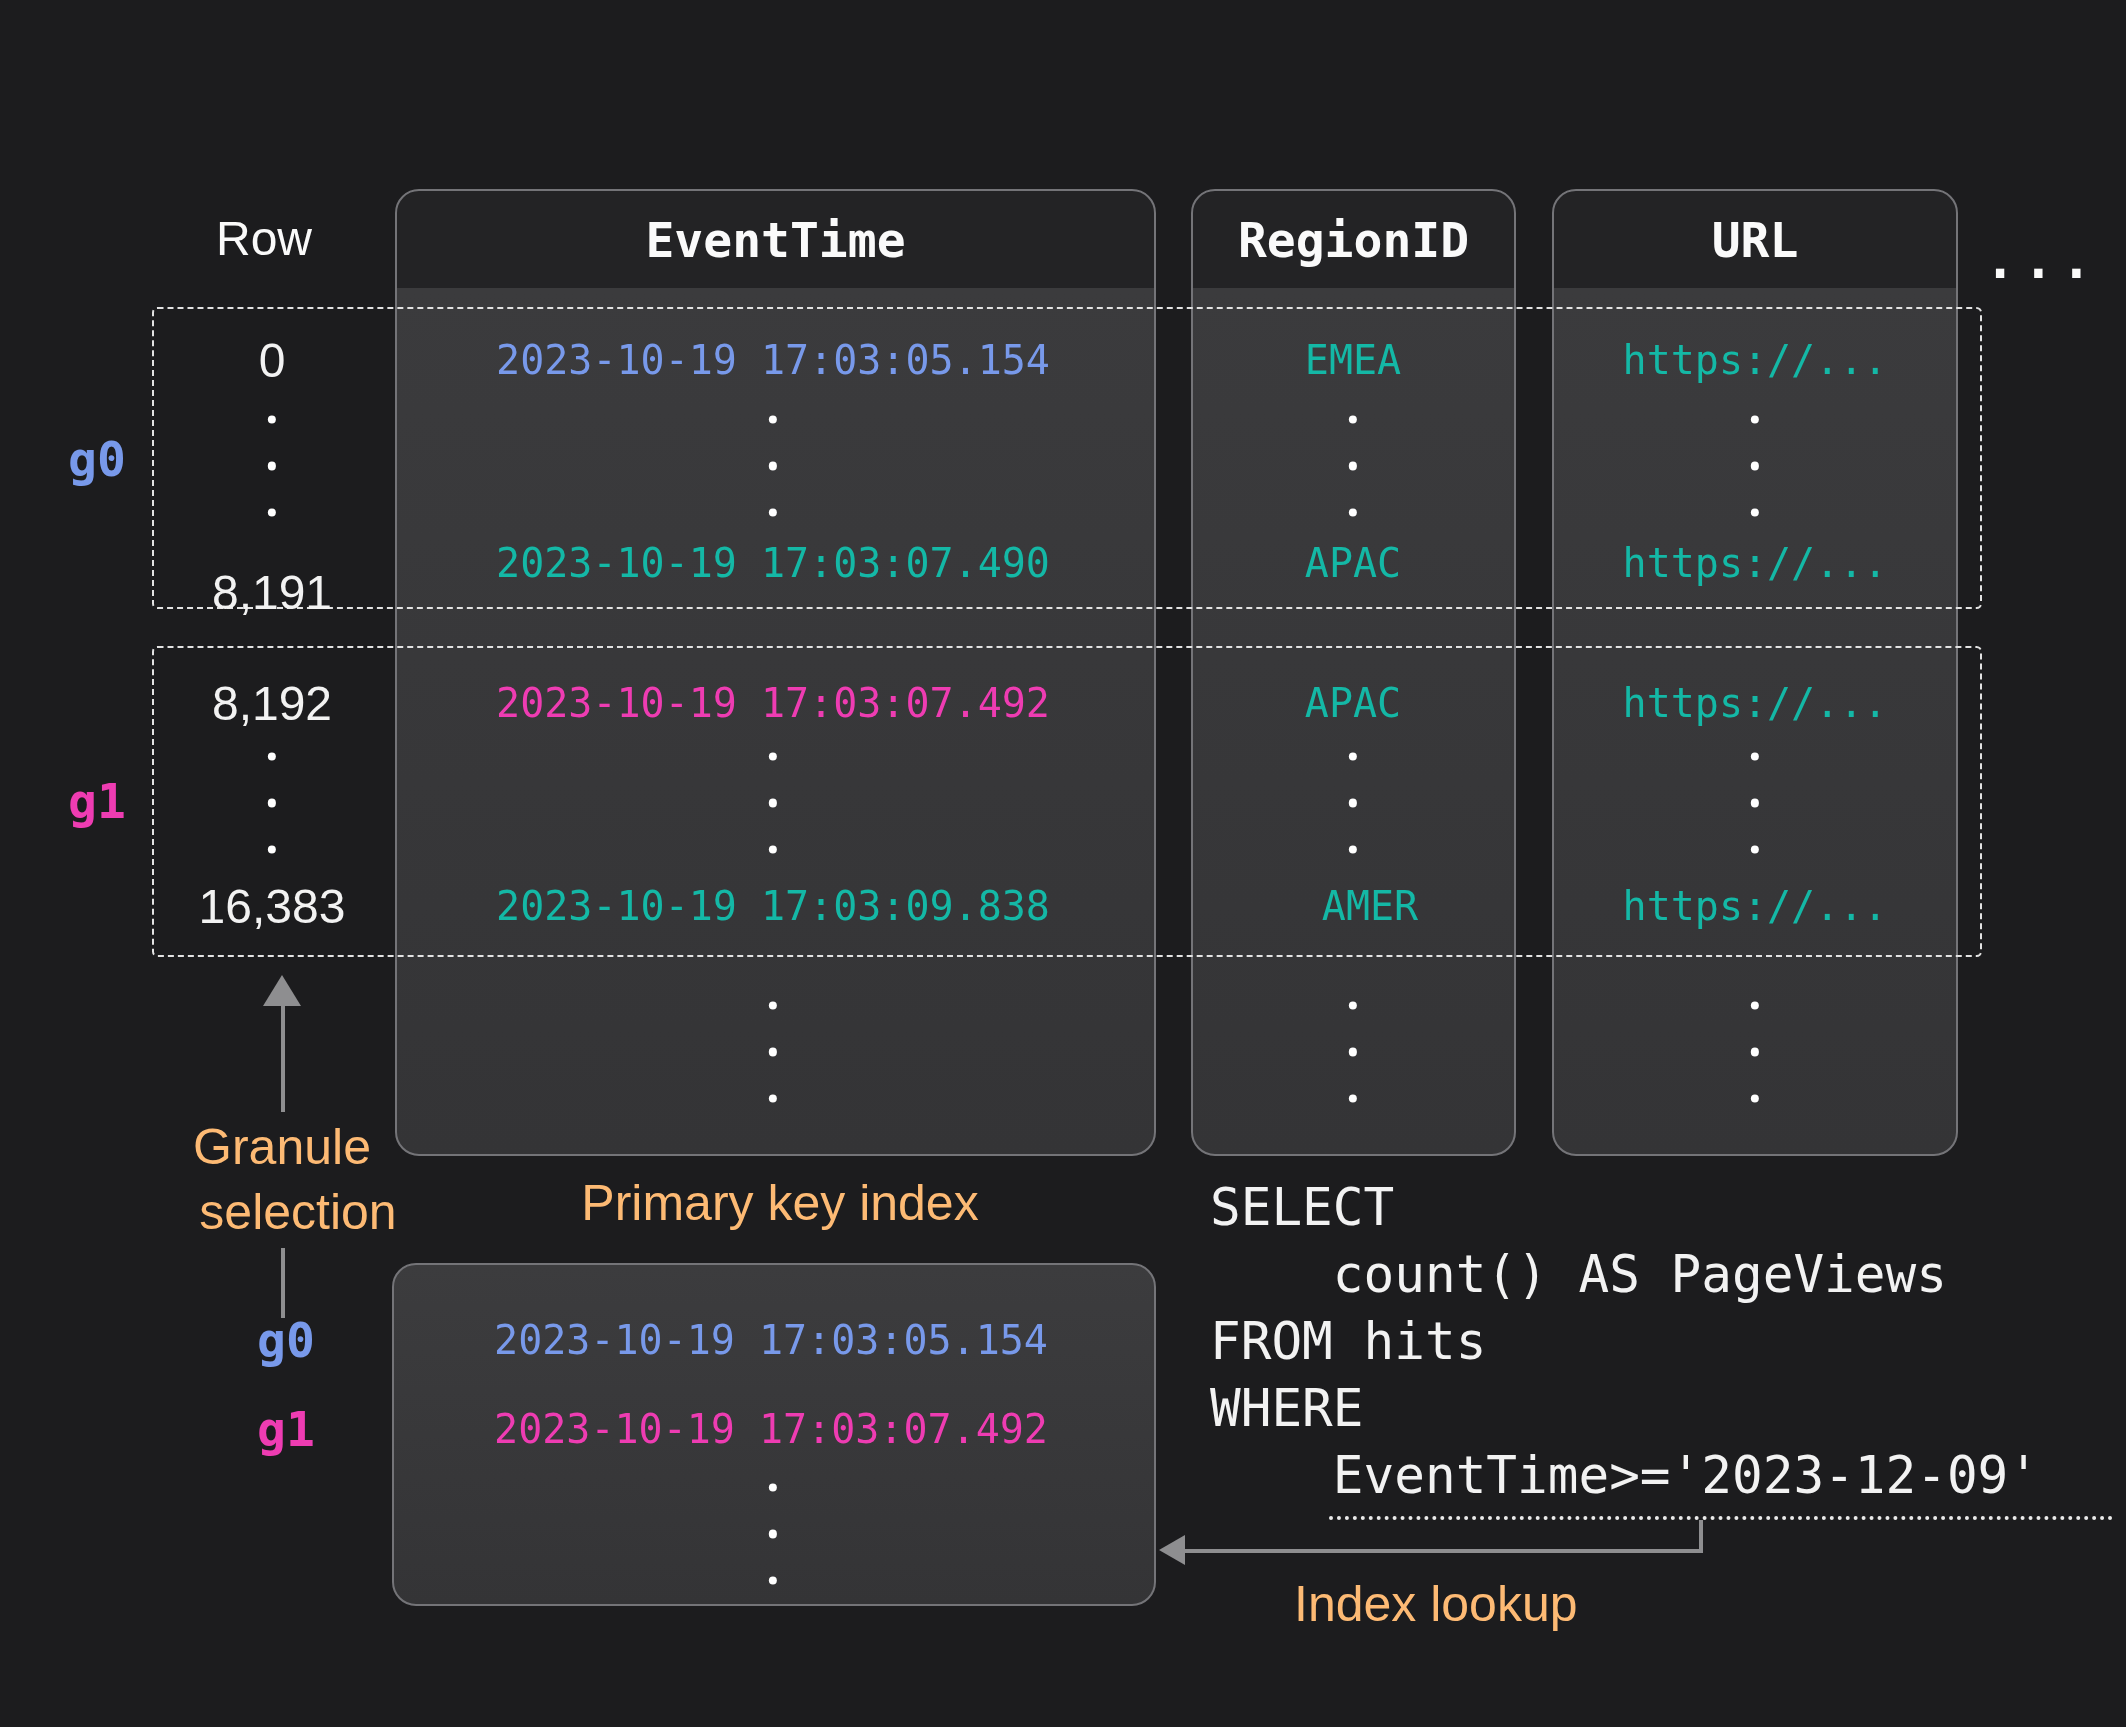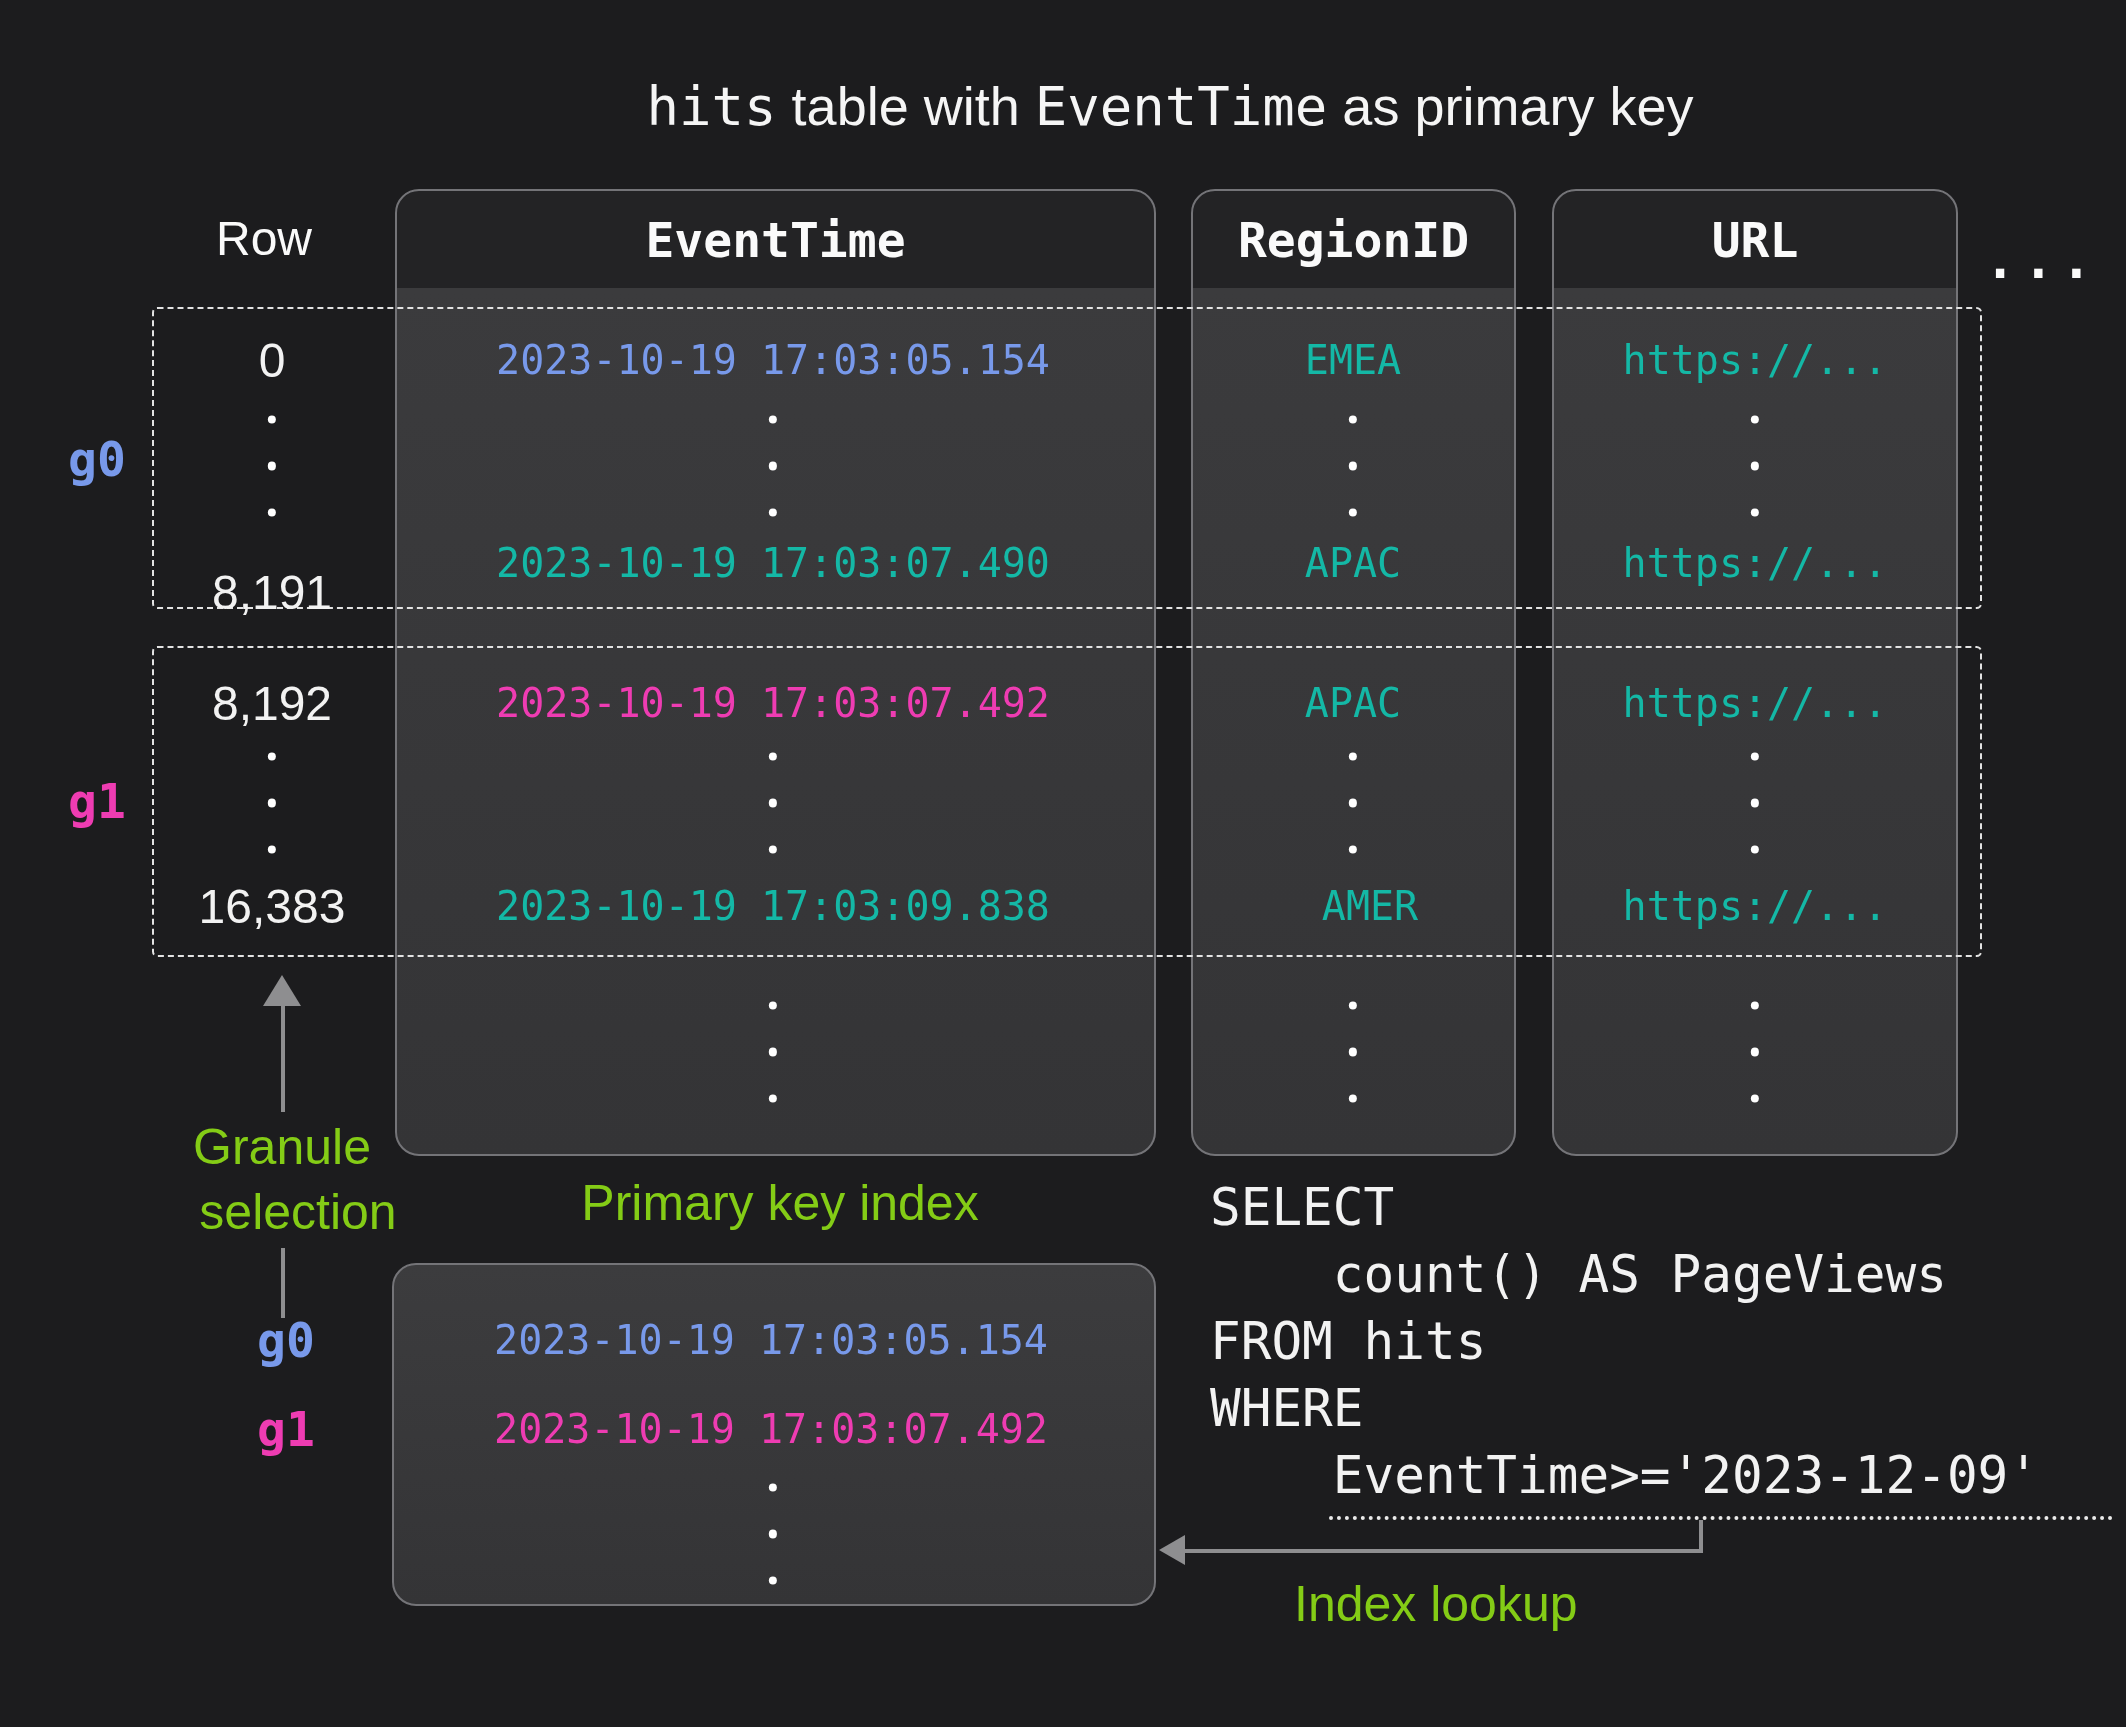--- a/index.html
+++ b/index.html
@@ -55,21 +55,21 @@
     border-right:26px solid #8e8e90;
   }
 
   .title{position:absolute;left:1170px;top:106px;transform:translate(-50%,-50%);
     font-size:54px;font-weight:500;white-space:pre;z-index:3;color:#f5f5f5;}
   .title .mono{font-weight:500;}
 
   .hdr-label{position:absolute;z-index:3;font-size:48px;font-weight:500;color:#fafafa;}
   .ellipsis-more{position:absolute;z-index:3;font-weight:700;font-size:51px;letter-spacing:7.4px;color:#fafafa;}
 
-  .side-label{position:absolute;z-index:3;font-size:50px;font-weight:500;color:#84cc16;}
+  .side-label{position:absolute;z-index:3;font-size:50px;font-weight:500;color:#fdba74;}
 
   .pk-box{
     position:absolute;left:392px;top:1263px;width:764px;height:343px;box-sizing:border-box;
     border:2.8px solid #747478;border-radius:24px;z-index:1;
     background:linear-gradient(to bottom,#3c3c3e,#343436);
   }
   .sql{
     position:absolute;left:1210px;top:1174px;z-index:3;margin:0;
     font-family:"DejaVu Sans Mono","Liberation Mono",monospace;
     font-size:51px;line-height:67px;color:#f2f2f2;white-space:pre;
@@ -77,21 +77,20 @@
   .dotted-underline{
     position:absolute;left:1329px;top:1516px;width:784px;height:0;z-index:3;
     border-bottom:4.6px dotted #eaeaea;
   }
 </style>
 </head>
 <body>
 
 <div class="canvas">
 
-  <div class="title"><span class="mono">hits</span><span> table with </span><span class="mono">EventTime</span><span> as primary key</span></div>
 
   <div class="hdr-label ctr" style="left:264px;top:238px;">Row</div>
 
   <div class="col-box" style="left:395px;width:761px;">
     <div class="col-head">EventTime</div>
   </div>
   <div class="col-box" style="left:1191px;width:325px;">
     <div class="col-head">RegionID</div>
   </div>
   <div class="col-box" style="left:1552px;width:406px;">

